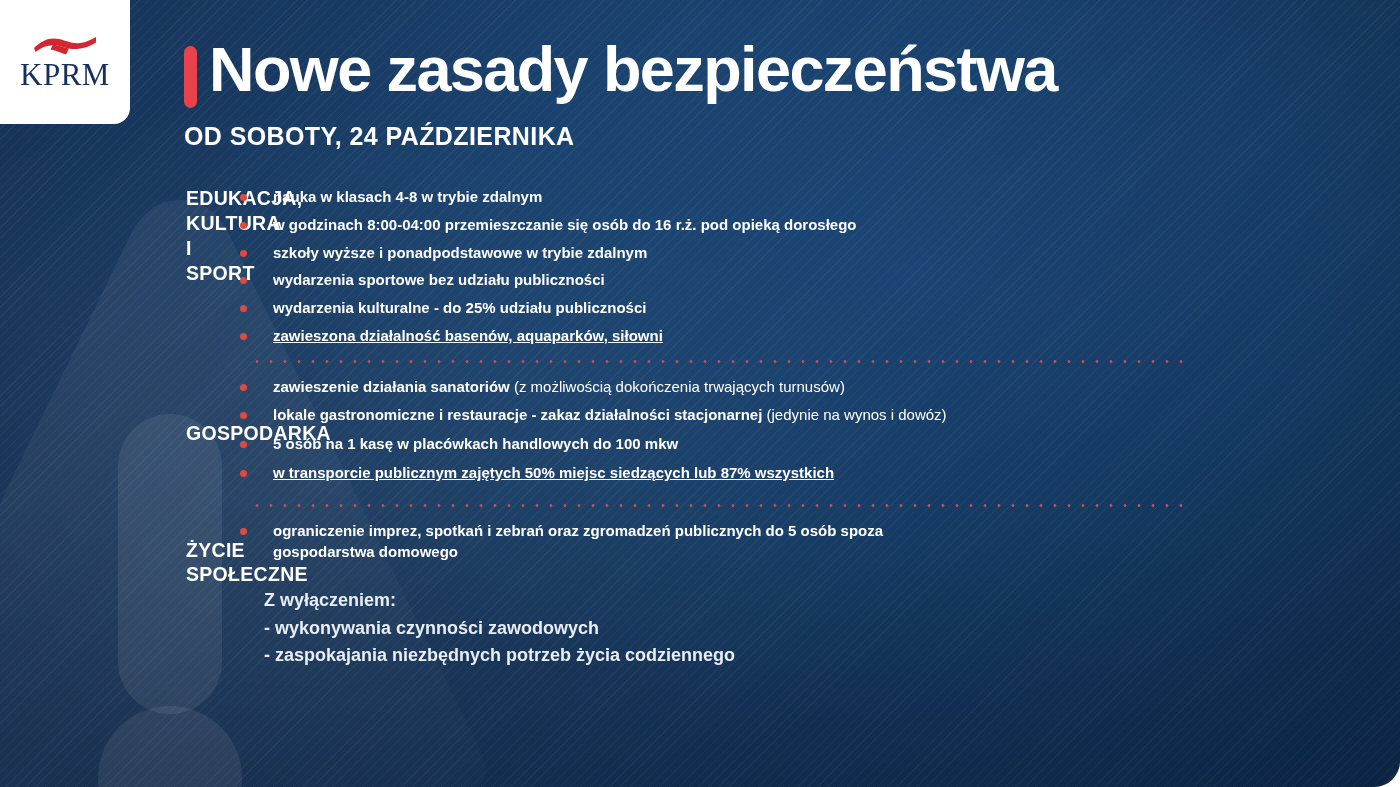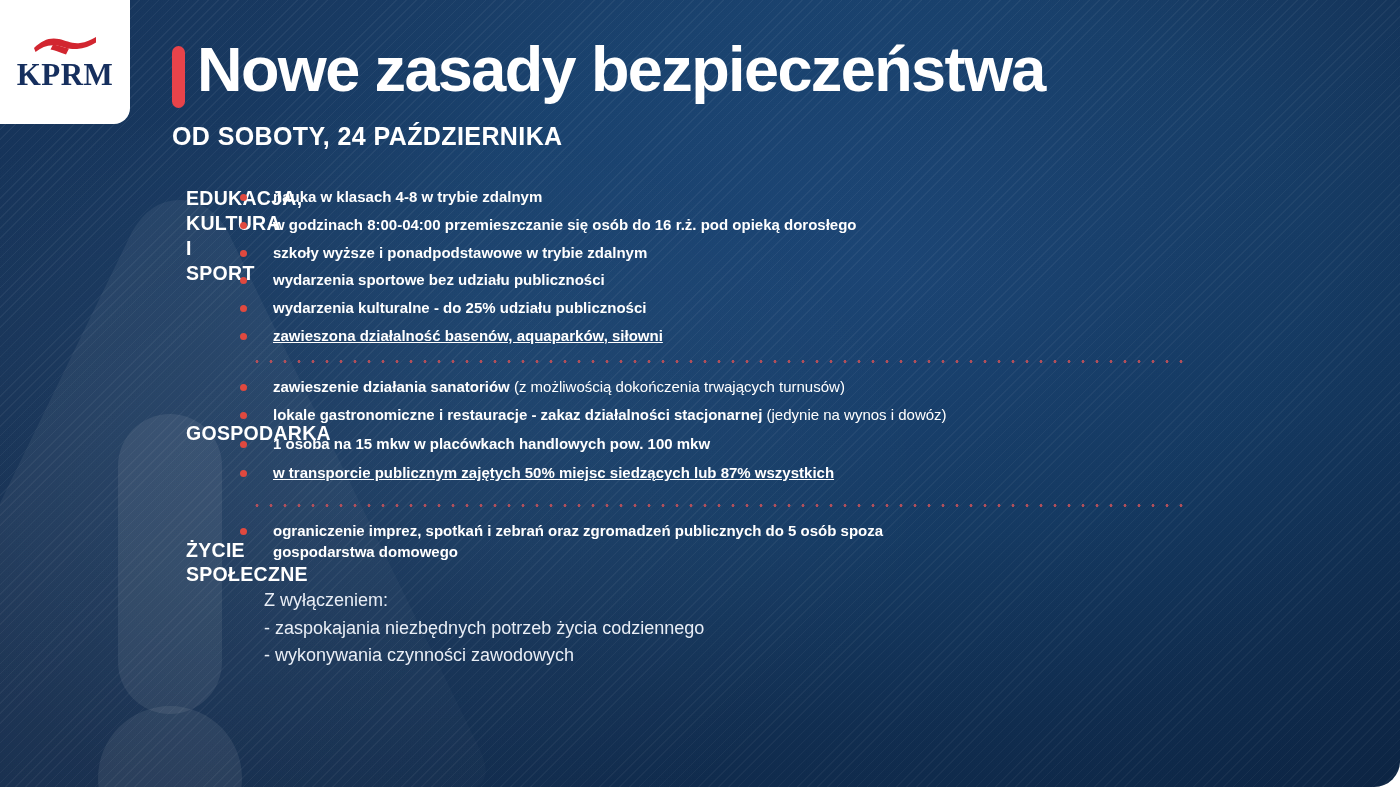--- a/index.html
+++ b/index.html
@@ -43,26 +43,26 @@
     position:absolute; left:0; top:0; width:130px; height:124px;
     background:#ffffff;
     border-bottom-right-radius:16px;
     display:flex; flex-direction:column;
     align-items:center; justify-content:center;
     gap:2px;
   }
   .logo-flag{ width:66px; height:22px; display:block; }
   .logo-word{
     font-family:"Liberation Serif", serif;
-    font-weight:700; font-size:31px; letter-spacing:.5px;
+    font-weight:400; font-size:31px; letter-spacing:.5px;
     color:#162f5e; line-height:1;
   }
 
   
-  .header{ position:absolute; left:172px; top:36px; right:60px; }
+  .header{ position:absolute; left:184px; top:36px; right:60px; }
   .title-row{ display:flex; align-items:flex-start; }
   .accent-bar{
     width:13px; height:62px; background:#e8434a;
     border-radius:7px; margin-right:12px; margin-top:10px; flex:0 0 auto;
   }
   .title{
     color:#ffffff; font-weight:700; font-size:63px; line-height:1.05;
     letter-spacing:-1.6px; white-space:nowrap;
   }
   .subtitle{
@@ -90,21 +90,21 @@
   }
   .bullet:last-child{ margin-bottom:0;text-decoration:underline; }
   .bullet::before{
     content:""; position:absolute; left:0; top:8px;
     width:7px; height:7px; border-radius:50%;
     background:#e0493f;
   }
   .bullet .note{ font-weight:400;margin-top:15px; }
 
   .subnote{
-    color:#e9eef6; font-weight:400; font-size:18px;
+    color:#e9eef6; font-weight:700; font-size:18px;
     line-height:1.42; padding-left:24px; margin-top:2px;
   }
 
   .divider{
     margin:13px 0 13px 250px; width:940px; height:3px;
     background-image:radial-gradient(circle, #b8505a 0 1.4px, rgba(0,0,0,0) 1.6px);
     background-size:14px 3px; background-repeat:repeat-x;
     background-position:left center;
     opacity:.95;
   }
@@ -176,35 +176,35 @@
 
     <div class="divider"></div>
 
     <div class="section sec-gos">
       <div class="sec-label mid">
         <div>GOSPODARKA</div>
       </div>
       <div class="bullets">
         <div class="bullet"><span>zawieszenie działania sanatoriów</span><span class="note"> (z możliwością dokończenia trwających turnusów)</span></div>
         <div class="bullet"><span>lokale gastronomiczne i restauracje - zakaz działalności stacjonarnej</span><span class="note"> (jedynie na wynos i dowóz)</span></div>
-        <div class="bullet"><span>1 osoba na 15 mkw w placówkach handlowych pow. 100 mkw</span></div>
+        <div class="bullet"><span>5 osób na 1 kasę w placówkach handlowych do 100 mkw</span></div>
         <div class="bullet"><span>w transporcie publicznym zajętych 50% miejsc siedzących lub 87% wszystkich</span></div>
       </div>
     </div>
 
     <div class="divider"></div>
 
     <div class="section sec-soc">
       <div class="sec-label" style="padding-top:18px;">
         <div>ŻYCIE</div>
         <div>SPOŁECZNE</div>
       </div>
       <div class="bullets">
         <div class="bullet" style="max-width:730px;"><span>ograniczenie imprez, spotkań i zebrań oraz zgromadzeń publicznych do 5 osób spoza gospodarstwa domowego</span></div>
         <div class="subnote">Z wyłączeniem:</div>
+        <div class="subnote">- wykonywania czynności zawodowych</div>
         <div class="subnote">- zaspokajania niezbędnych potrzeb życia codziennego</div>
-        <div class="subnote">- wykonywania czynności zawodowych</div>
 
       </div>
     </div>
 
   </div>
 </div>
 
 </body></html>

